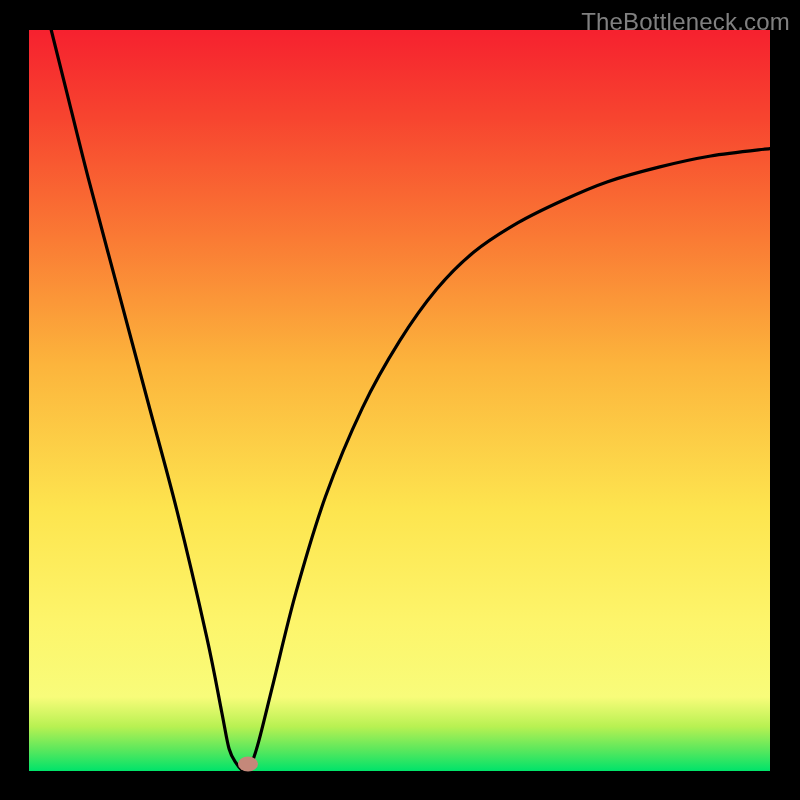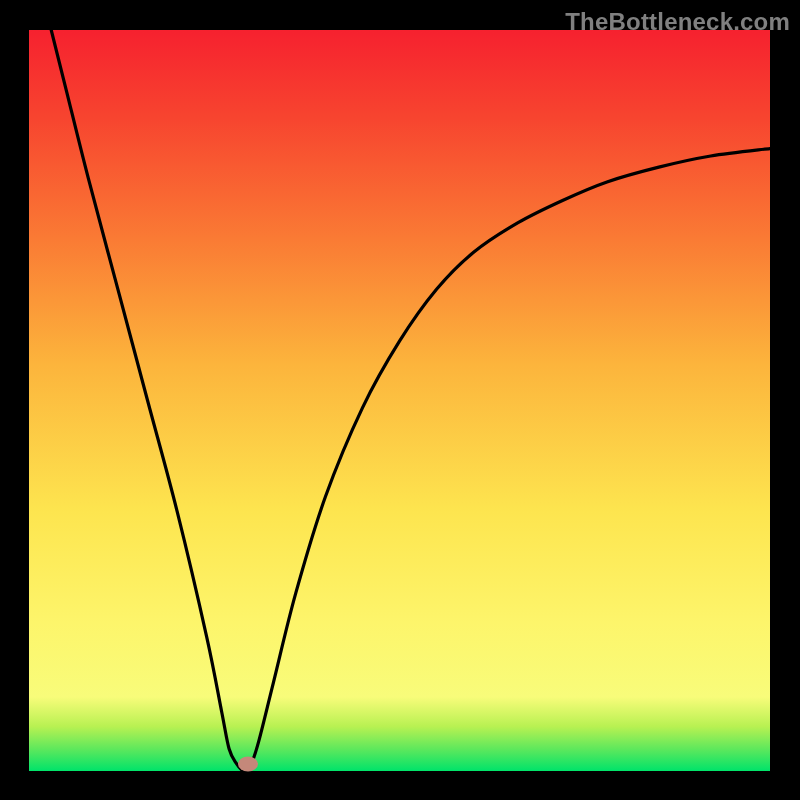--- a/index.html
+++ b/index.html
@@ -37,21 +37,21 @@
       #f7452f 88%,
       #f6212f 100%
     );
   }
   .watermark {
     position: absolute;
     top: 8px;
     right: 10px;
     color: #808080;
     font-size: 24px;
-    font-weight: 700;
+    font-weight: 400;
     letter-spacing: 0.2px;
     user-select: none;
   }
   svg.curve {
     position: absolute;
     left: 0;
     top: 0;
     width: 741px;
     height: 741px;
     pointer-events: none;

